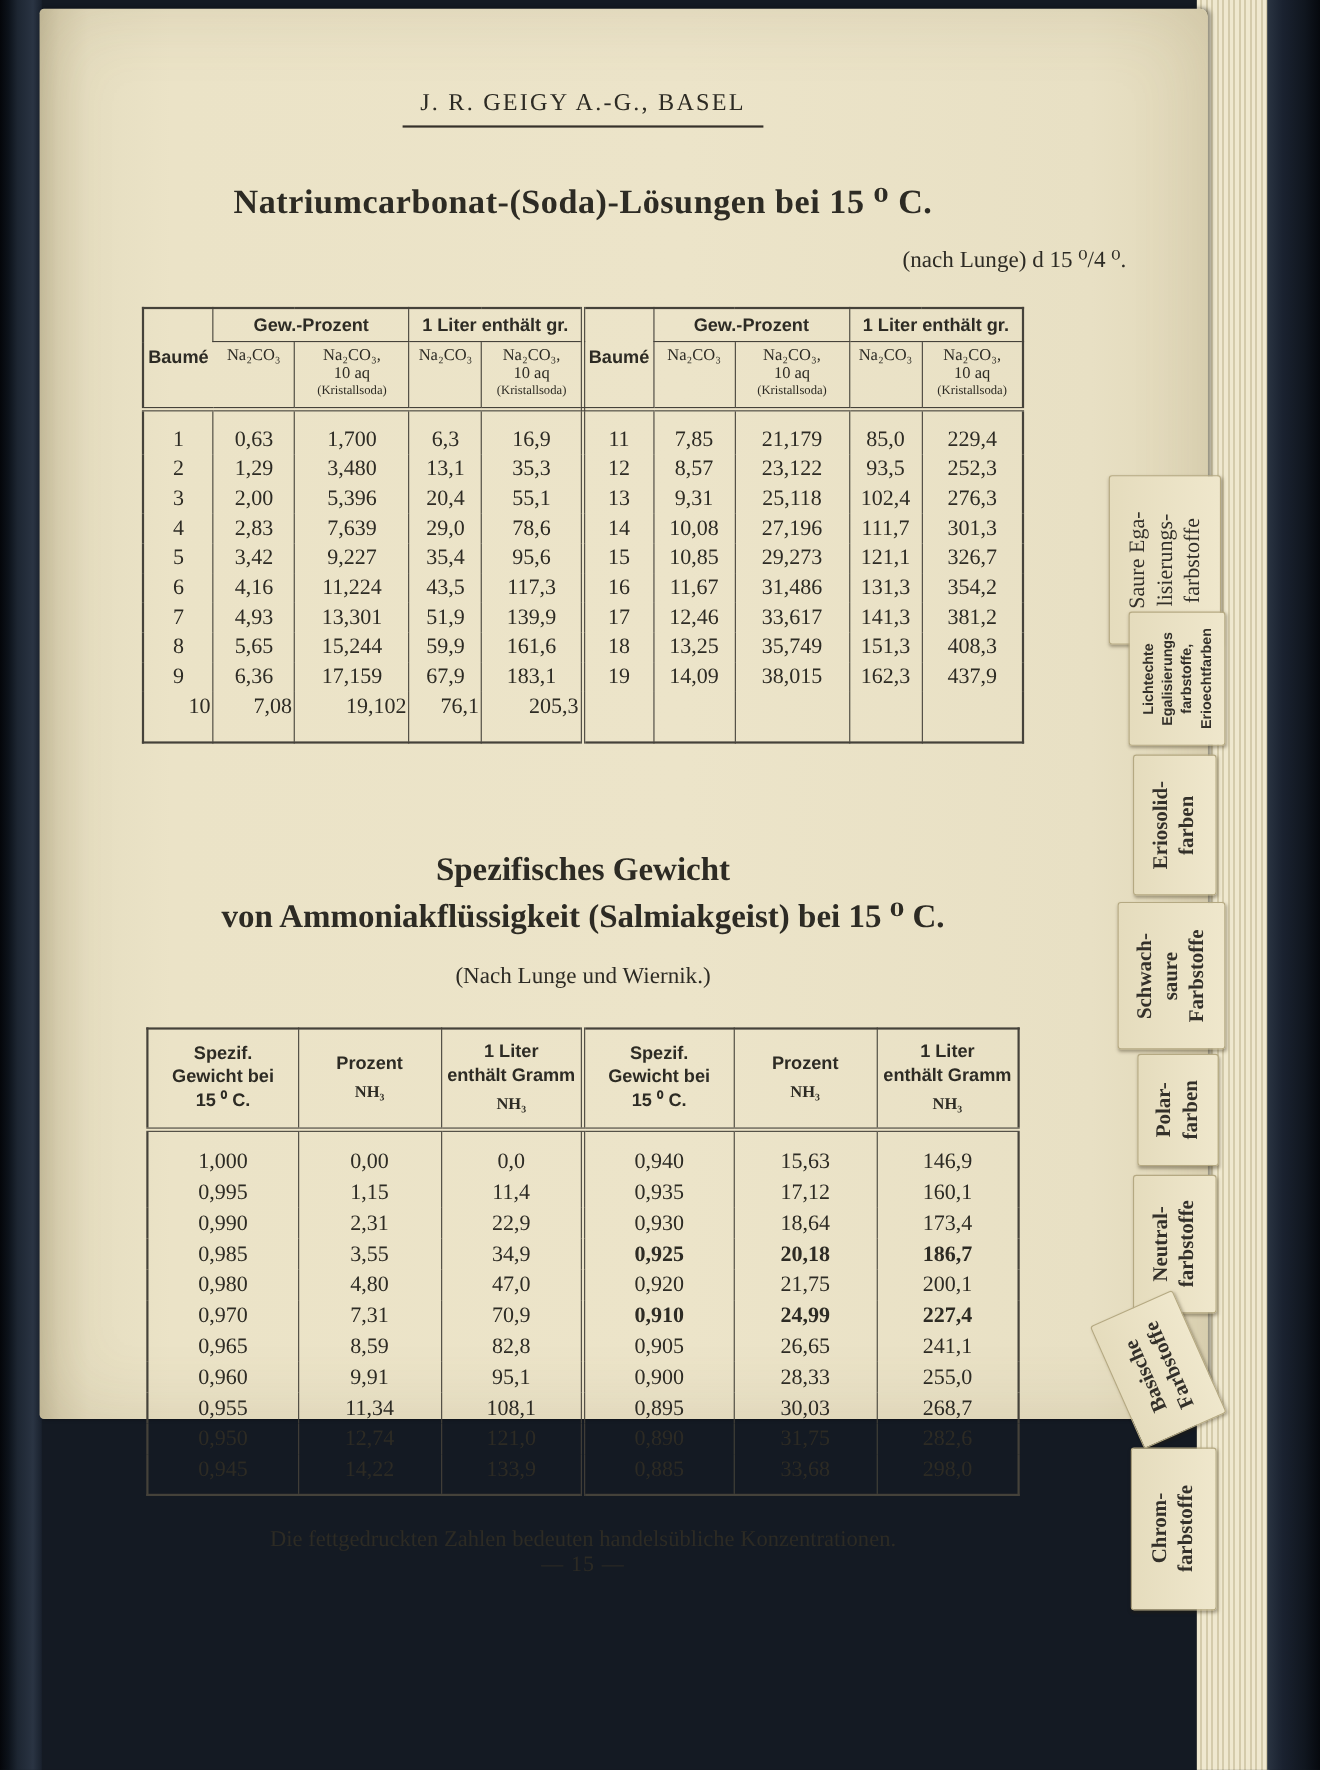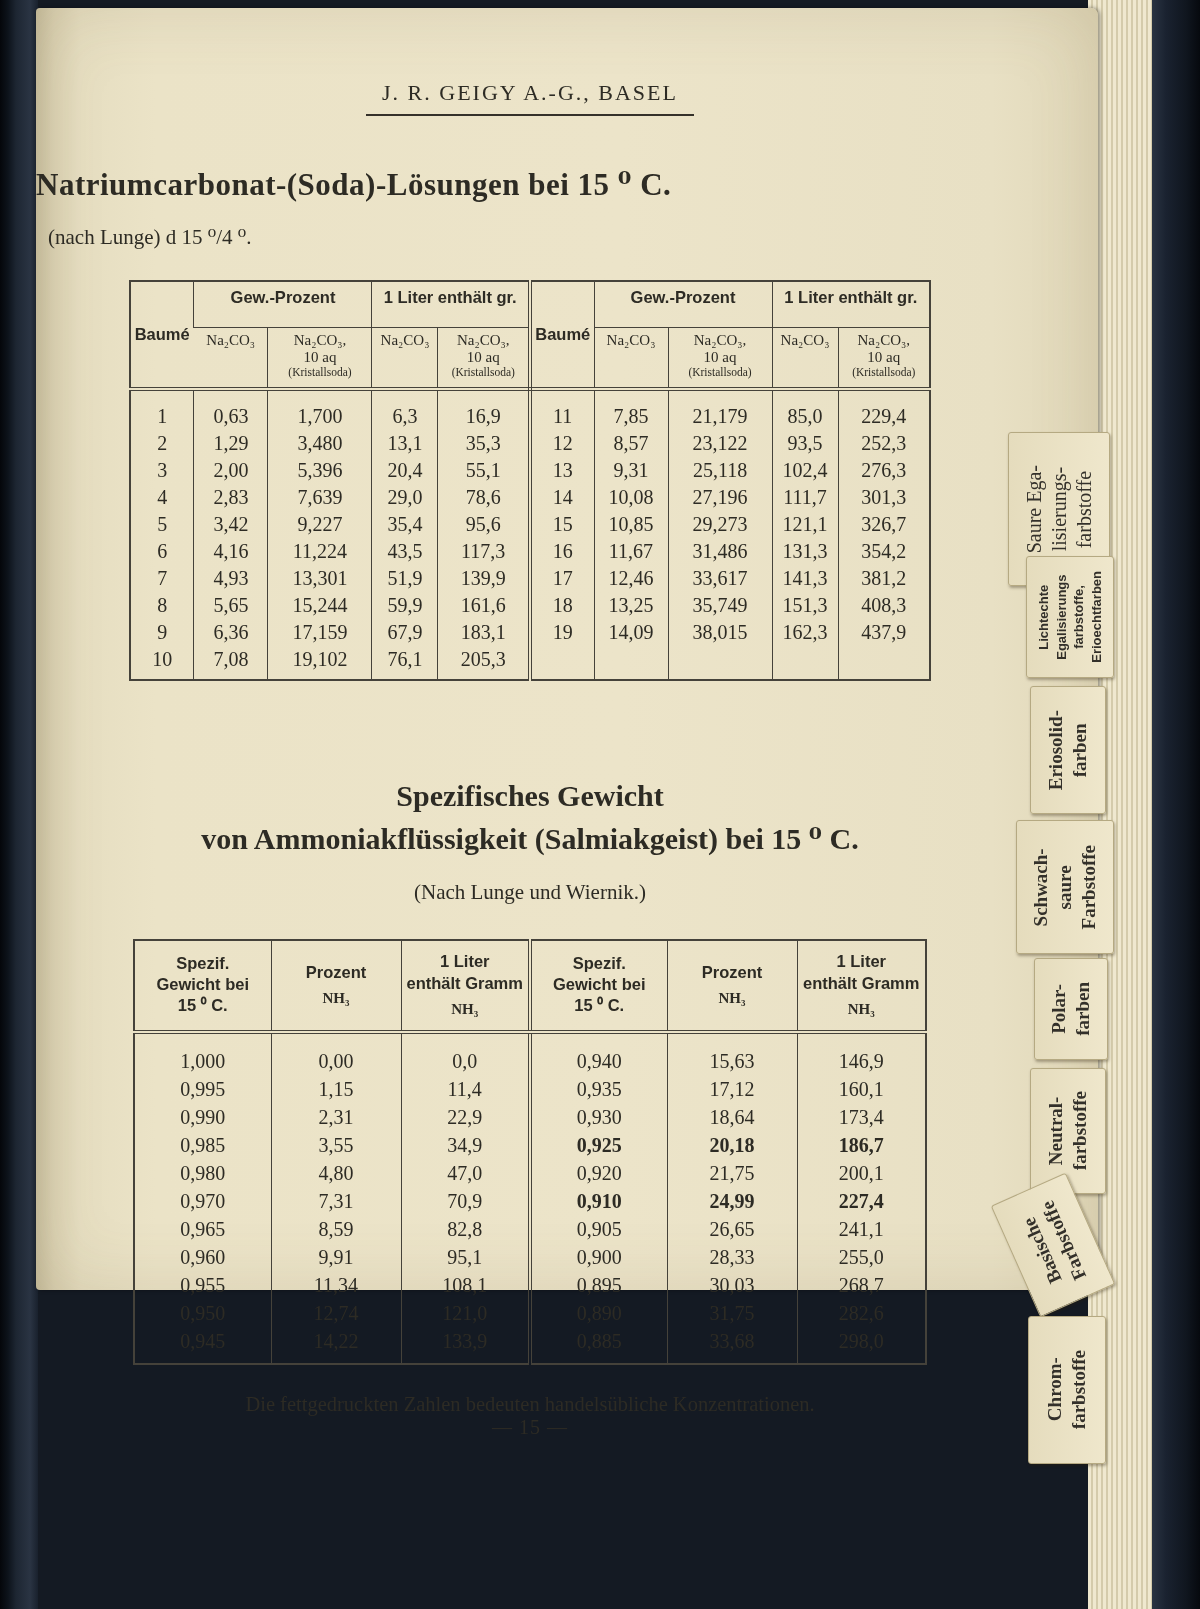--- a/index.html
+++ b/index.html
@@ -27,45 +27,45 @@
     border-radius:4px 7px 7px 4px;
     box-shadow:inset 0 0 70px rgba(120,100,60,.16), 2px 0 4px rgba(0,0,0,.4);
   }
   .content { width:988px; position:relative; }
 
   .pub-header { padding-top:72px; text-align:center; }
   .pub-text {
     display:inline-block; font-size:22px; letter-spacing:2px;
     border-bottom:2px solid #35312a; padding:0 16px 8px;
   }
-  .title1 { margin:50px 0 0; font-size:31px; font-weight:700; letter-spacing:.5px; }
-  .subtitle1 { margin-top:22px; text-align:left; font-size:21px;margin-left:12px; }
+  .title1 { margin:50px 0 0; text-align:center; font-size:31px; font-weight:700; letter-spacing:.5px; }
+  .subtitle1 { margin-top:22px; text-align:right; font-size:21px; }
 
   table { border-collapse:collapse; table-layout:fixed; border:2px solid #45423a; }
   th,td { text-align:center; }
 
   .t1 { margin:30px auto 0; width:800px; }
   .t1 th, .t1 td { border-left:1px solid #45423a; }
   .t1 tr > *:first-child { border-left:none; }
   .t1 .dbl { border-left:4px double #45423a !important; }
   .t1 tbody td:nth-child(6) { border-left:4px double #45423a; }
   .t1 thead .grp {
     border-bottom:1px solid #45423a; font-family:"Liberation Sans",sans-serif;
-    font-weight:700; font-size:16.5px; padding:6px 2px 20px;
+    font-weight:700; font-size:16.5px; padding:6px 2px 4px;
   }
   .t1 thead .baume {
     font-family:"Liberation Sans",sans-serif; font-weight:700; font-size:16.5px; vertical-align:middle;
   }
   .t1 thead .hb { border-bottom:4px double #45423a; }
   .t1 thead .sub-th { font-size:15px; font-weight:400; padding:4px 2px 8px; vertical-align:top; }
   .formula-line { display:block; line-height:1.14; }
   .tiny { display:block; font-size:11.5px; line-height:1.15; }
   .t1 tbody td { font-size:20px; padding:2px 2px; }
   .t1 tbody tr:first-child td { padding-top:14px; }
-  .t1 tbody tr:last-child td { padding-bottom:8px; }
+  .t1 tbody tr:last-child td { padding-bottom:20px;text-align:right; }
 
   .sec2-title { margin-top:98px; text-align:center; font-size:30px; font-weight:700; }
   .sec2-title2 { margin-top:8px; text-align:center; font-size:30px; font-weight:700; }
   .subtitle2 { margin-top:24px; text-align:center; font-size:21px; }
 
   .t2 { margin:34px auto 0; width:792px; }
   .t2 th, .t2 td { border-left:1px solid #45423a; }
   .t2 tr > *:first-child { border-left:none; }
   .t2 .dbl { border-left:4px double #45423a !important; }
   .t2 tbody td:nth-child(4) { border-left:4px double #45423a; }

